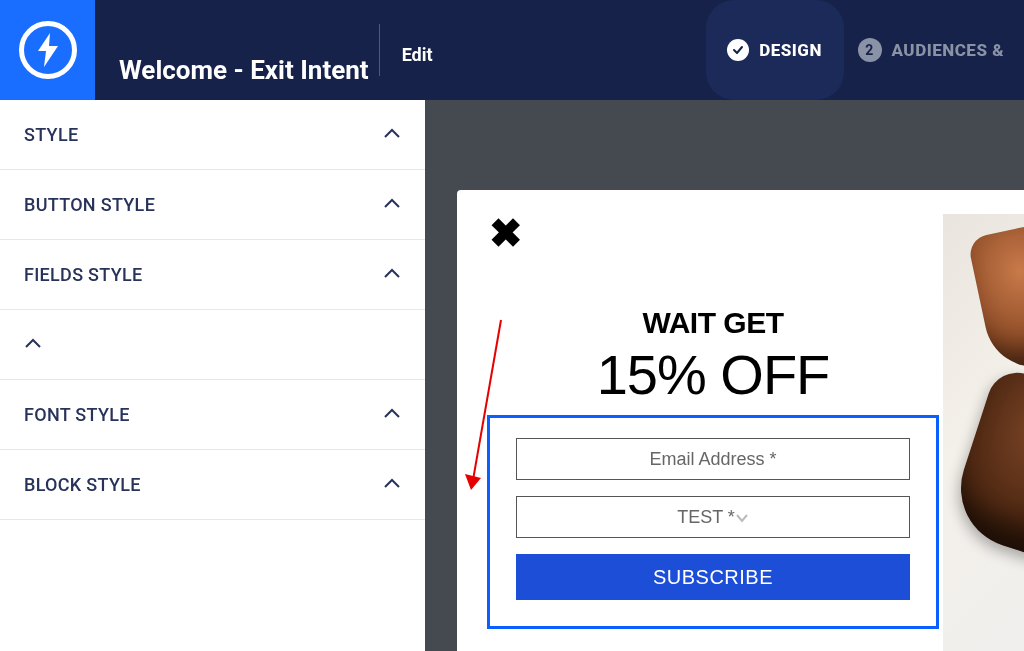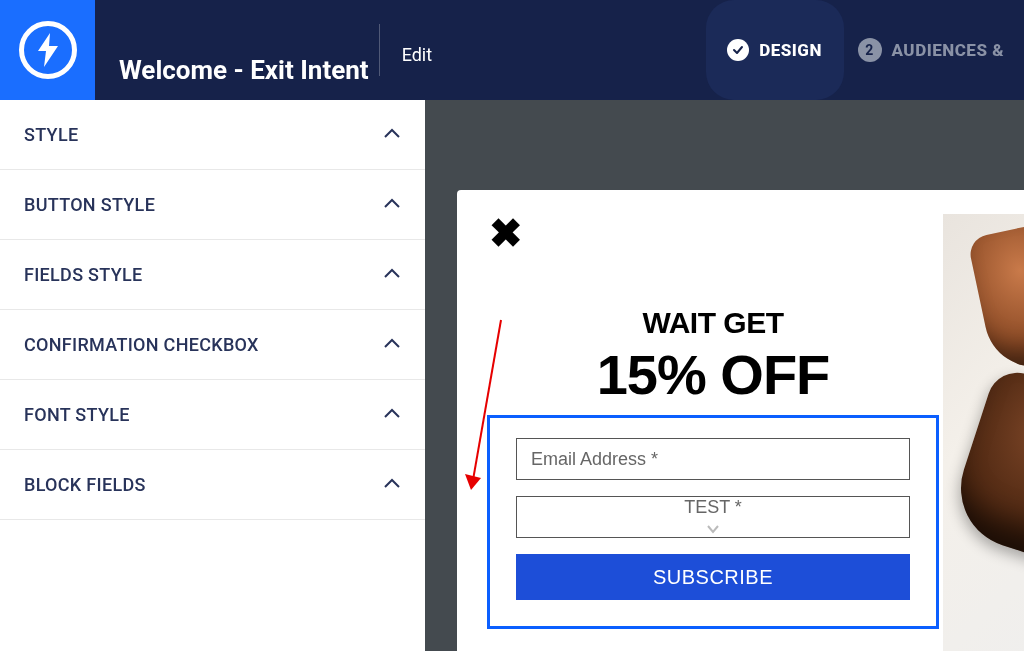--- a/index.html
+++ b/index.html
@@ -5,21 +5,21 @@
   * { box-sizing: border-box; margin: 0; padding: 0; }
   html, body { width: 1024px; height: 651px; font-family: -apple-system, BlinkMacSystemFont, "Segoe UI", Roboto, "Helvetica Neue", Arial, sans-serif; overflow: hidden; }
   
   
   .header { display: flex; align-items: stretch; height: 100px; background: #16224a; color: #fff; }
   .logo-box { width: 95px; background: #1a6eff; display: flex; align-items: center; justify-content: center; }
   .logo-circle { width: 58px; height: 58px; border: 5px solid #fff; border-radius: 50%; display: flex; align-items: center; justify-content: center; }
   .title-area { display: flex; align-items: center; padding: 0 24px; }
   .page-title { font-size: 26px; font-weight: 700; margin-top: 40px; }
   .divider-v { width: 1px; height: 52px; background: rgba(255,255,255,0.25); margin: 0 22px 0 10px; }
-  .edit-link { color: #fff; font-size: 18px; font-weight: 400; cursor: pointer; margin-top: 8px; }
+  .edit-link { color: #fff; font-size: 18px; font-weight: 700; cursor: pointer; margin-top: 8px; }
   .header-spacer { flex: 1; }
   .step-tab { display: flex; align-items: center; justify-content: center; gap: 10px; font-weight: 800; font-size: 17px; letter-spacing: 0.5px; cursor: pointer; }
   .step-tab.active { background: #1b2a58; width: 138px; border-radius: 28px; }
   .step-tab.inactive { color: #8a92a6; padding: 0 20px 0 14px; }
   .check-circle { width: 22px; height: 22px; border-radius: 50%; background: #fff; display: flex; align-items: center; justify-content: center; color: #16224a; }
   .num-circle { width: 24px; height: 24px; border-radius: 50%; background: #8a92a6; color: #16224a; display: flex; align-items: center; justify-content: center; font-weight: 700; font-size: 14px; }
   
   
   .body { display: flex; height: 551px; }
   
@@ -32,24 +32,24 @@
   
   .arrow1 { position: absolute; left: 200px; top: 0; bottom: 0; display: flex; align-items: center; pointer-events: none; }
   .arrow2 { position: absolute; pointer-events: none; }
   
   
   .canvas { flex: 1; background: #444a4f; position: relative; overflow: hidden; }
   .modal { position: absolute; left: 32px; top: 90px; right: -80px; min-height: 560px; background: #fff; border-radius: 4px; padding: 24px 26px 40px; display: flex; }
   .modal-left { width: 460px; position: relative; }
   .close-x { font-size: 40px; font-weight: 900; color: #000; line-height: 1; cursor: pointer; display: inline-block; margin-left: 6px; }
   .headline-small { text-align: center; font-family: Arial, sans-serif; font-size: 30px; font-weight: 800; margin-top: 52px; letter-spacing: -0.5px; }
-  .headline-big { text-align: center; font-family: Arial, sans-serif; font-size: 56px; font-weight: 700; margin-top: 2px; letter-spacing: -1px; }
+  .headline-big { text-align: center; font-family: Arial, sans-serif; font-size: 56px; font-weight: 400; margin-top: 2px; letter-spacing: -1px; }
   .form-box { margin: 8px 4px 0; border: 3px solid #0b5fff; padding: 20px 26px 26px; }
-  .input { width: 100%; height: 42px; border: 1px solid #555; font-family: Arial, sans-serif; font-size: 18px; color: #666; padding: 0 14px; margin-bottom: 16px; display: flex; align-items: center; justify-content: flex-start; cursor: text; }
-  .input.select { cursor: pointer; flex-direction: column; }
+  .input { width: 100%; height: 42px; border: 1px solid #555; font-family: Arial, sans-serif; font-size: 18px; color: #666; padding: 0 14px; margin-bottom: 16px; display: flex; align-items: center; justify-content: center; cursor: text; }
+  .input.select { cursor: pointer; }
   .subscribe-btn { width: 100%; height: 46px; background: #1d4ed8; color: #fff; font-family: Arial, sans-serif; font-size: 20px; font-weight: 500; letter-spacing: 0.5px; display: flex; align-items: center; justify-content: center; cursor: pointer;  }
   .modal-right { flex:1; position: relative; padding-left: 12px; }
   .shoe-bg { position:absolute; inset: 0; background: linear-gradient(135deg, #e9e4de 0%, #f4f0ea 40%, #eee 100%); }
   .shoe { position:absolute; border-radius: 0; }
   .shoe1 { right: -32px; top: 10px; width: 130px; height: 140px; background: radial-gradient(ellipse at 35% 30%, #c97a4a 0%, #8b4a25 55%, #4a2611 100%); border-radius: 20px 60px 40px 50px; transform: rotate(-12deg); box-shadow: inset -14px -20px 24px rgba(0,0,0,0.45); }
   .shoe2 { right: -40px; top: 170px; width: 150px; height: 170px; background: radial-gradient(ellipse at 40% 30%, #7a4426 0%, #4a2510 60%, #1f0e05 100%); border-radius: 30px 70px 50px 60px; transform: rotate(18deg); box-shadow: inset -16px -24px 28px rgba(0,0,0,0.55), 0 6px 14px rgba(0,0,0,0.3); }
   .chevron-small { color:#bbb; }
 </style>
 </head>
 <body>
@@ -97,33 +97,32 @@
             <path d="M2 9 L9 2 L16 9" stroke="#28335a" stroke-width="2" fill="none"></path>
           </svg></span>
     </div>
     <div class="sidebar-item">
       <span class="label">FIELDS STYLE</span>
       <span class="chevron"><svg width="18" height="12" viewBox="0 0 18 12">
             <path d="M2 9 L9 2 L16 9" stroke="#28335a" stroke-width="2" fill="none"></path>
           </svg></span>
     </div>
     <div class="sidebar-item">
-      <span class="label">CONFIRMATION CHECKBOX</span>
       <span class="chevron"><svg width="18" height="12" viewBox="0 0 18 12">
             <path d="M2 9 L9 2 L16 9" stroke="#28335a" stroke-width="2" fill="none"></path>
           </svg></span>
     </div>
     <div class="sidebar-item">
       <span class="label">FONT STYLE</span>
       <span class="chevron"><svg width="18" height="12" viewBox="0 0 18 12">
             <path d="M2 9 L9 2 L16 9" stroke="#28335a" stroke-width="2" fill="none"></path>
           </svg></span>
     </div>
     <div class="sidebar-item">
-      <span class="label">BLOCK FIELDS</span>
+      <span class="label">BLOCK STYLE</span>
       <span class="chevron"><svg width="18" height="12" viewBox="0 0 18 12">
             <path d="M2 9 L9 2 L16 9" stroke="#28335a" stroke-width="2" fill="none"></path>
           </svg></span>
     </div>
   </div>
 
   <div class="canvas">
     <div class="modal">
       <div class="modal-left">
         <span class="close-x">✖</span>

